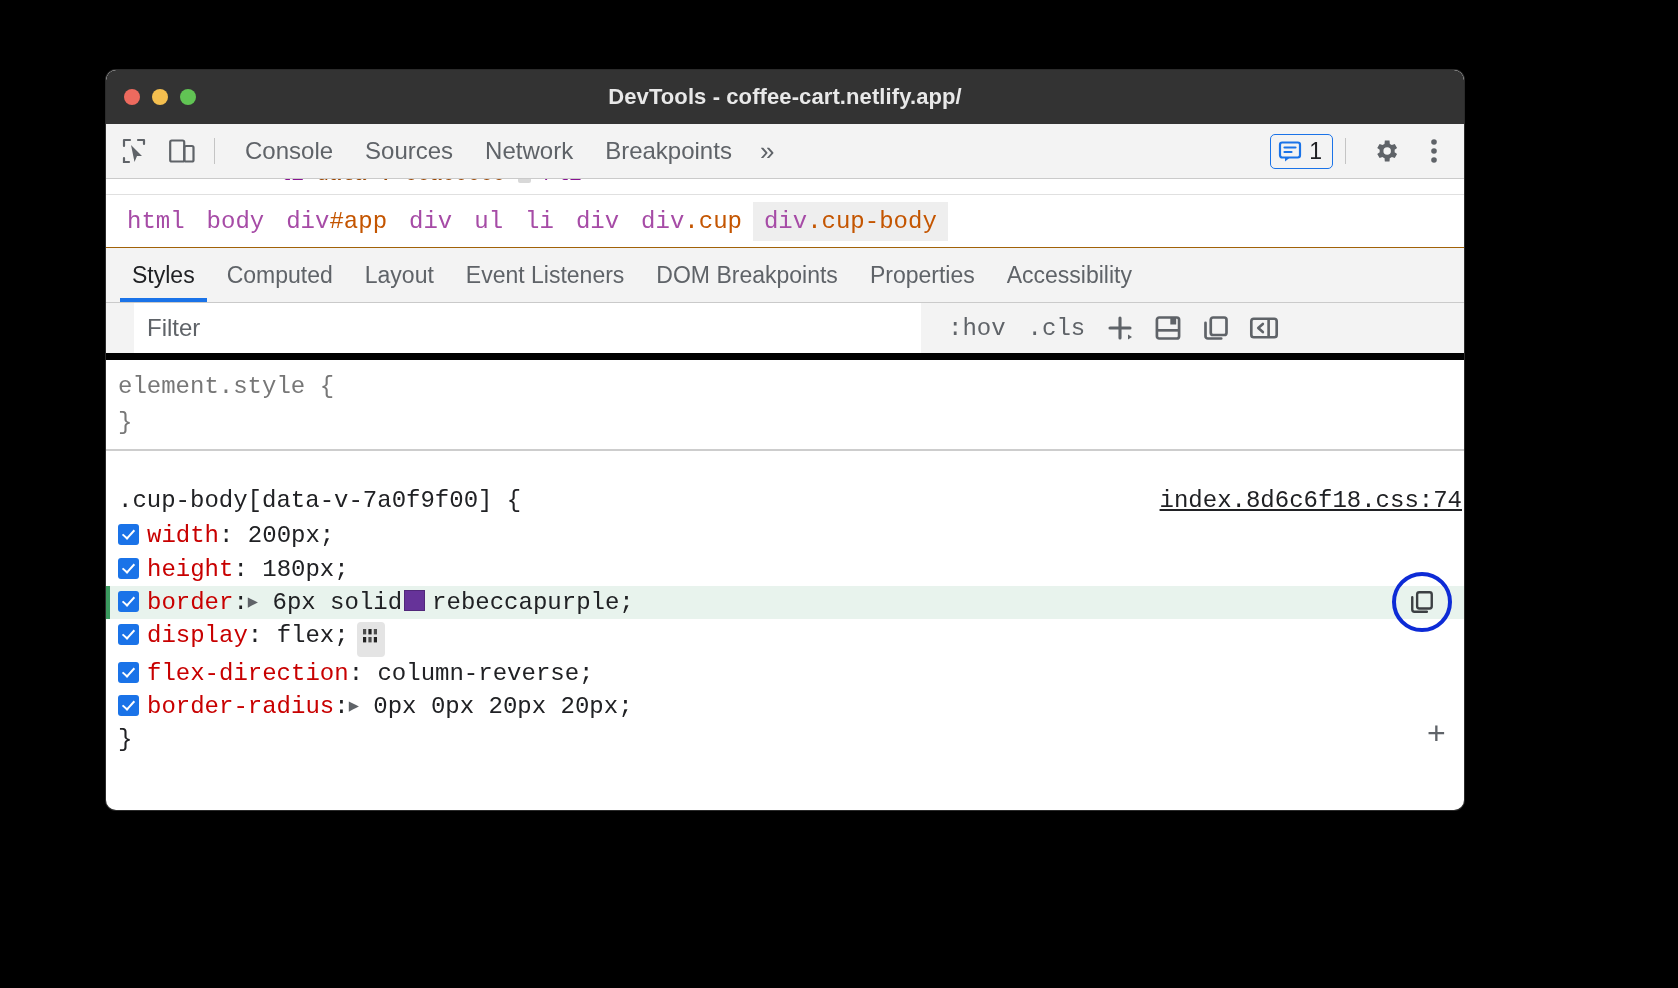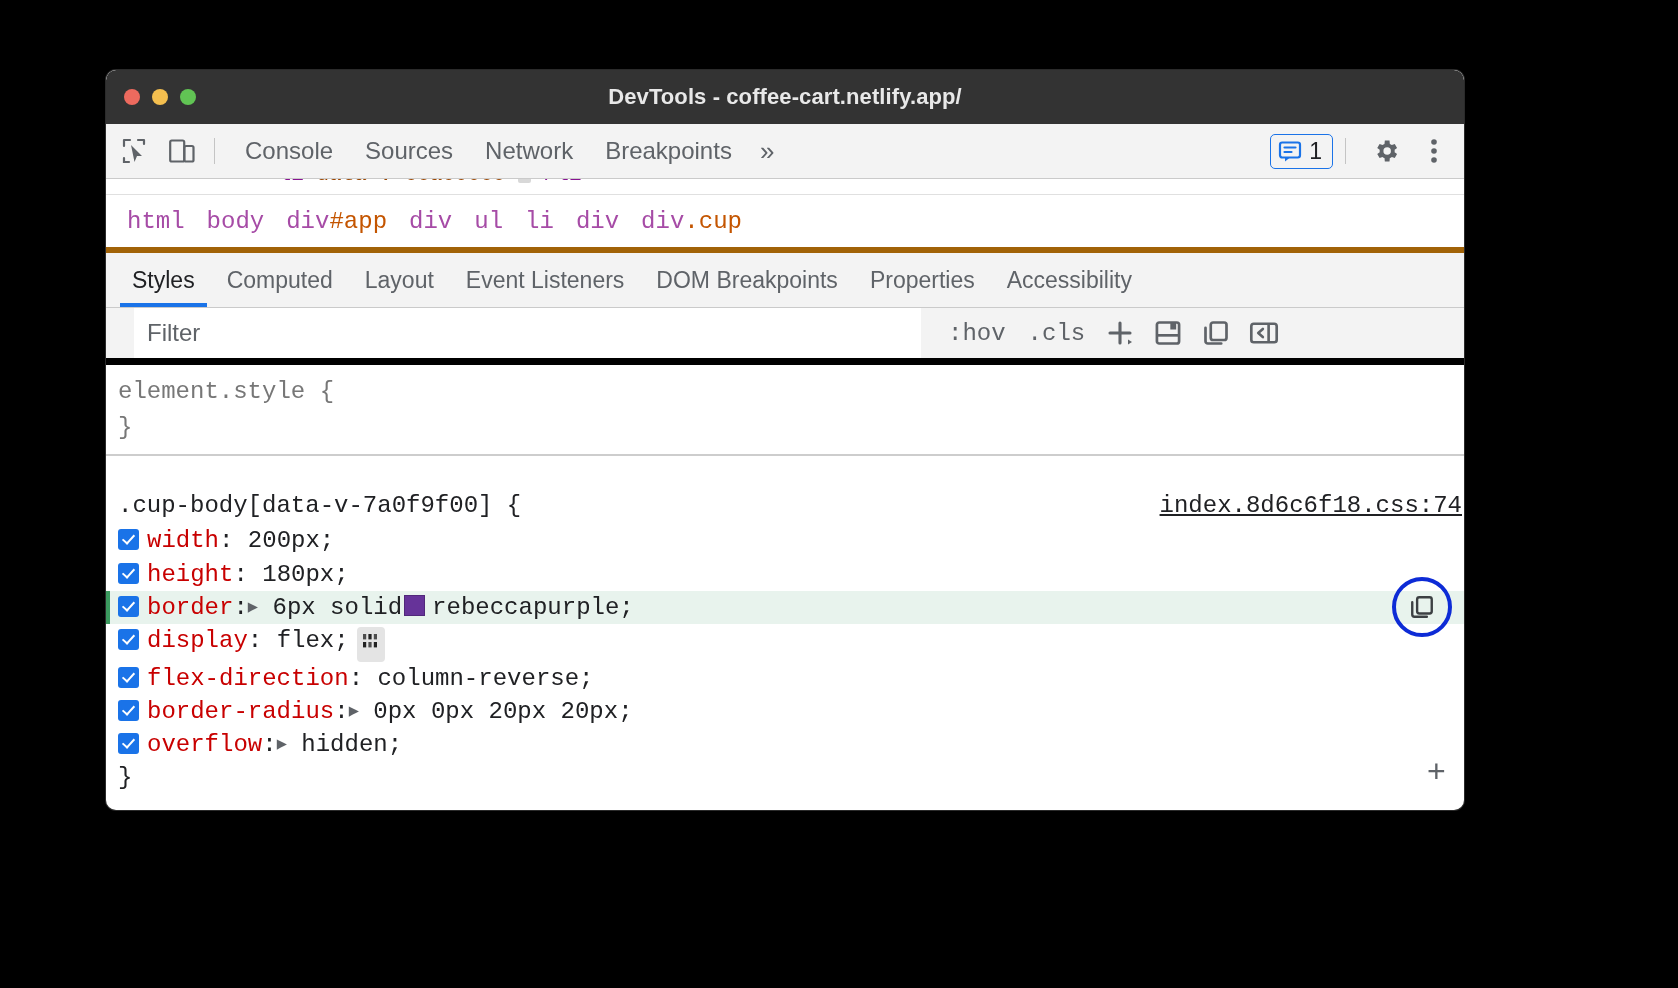--- a/index.html
+++ b/index.html
@@ -150,21 +150,21 @@
     padding: 0 2px;
     color: #444;
     font-size: 15px;
     vertical-align: middle;
   }
 
   
   #breadcrumb {
     height: 52px;
     background: #ffffff;
-    border-bottom: 6px solid #a16207;
+    border-bottom: 1px solid #a16207;
     display: flex;
     align-items: center;
     padding-left: 10px;
   }
   .crumb {
     padding: 6px 11px;
     font-family: "Liberation Mono", monospace;
     font-size: 24px;
     color: #a64ba6;
     cursor: pointer;
@@ -433,20 +433,21 @@
 
   <div id="breadcrumb">
     <div class="crumb"><span>html</span></div>
     <div class="crumb"><span>body</span></div>
     <div class="crumb"><span>div</span><span class="cls">#app</span></div>
     <div class="crumb"><span>div</span></div>
     <div class="crumb"><span>ul</span></div>
     <div class="crumb"><span>li</span></div>
     <div class="crumb"><span>div</span></div>
     <div class="crumb"><span>div</span><span class="cls">.cup</span></div>
+    <div class="crumb selected"><span>div</span><span class="cls">.cup-body</span></div>
   </div>
 
   <div id="sidebar-tabs">
     <div class="sb-tab active">
         <span>Styles</span>
       </div>
     <div class="sb-tab">
         <span>Computed</span>
       </div>
     <div class="sb-tab">
@@ -544,22 +545,19 @@
       </div>
 
       <div class="decl">
         <span class="cb"></span><span class="prop">flex-direction</span><span class="val">: </span><span class="val">column-reverse;</span>
       </div>
 
       <div class="decl">
         <span class="cb"></span><span class="prop">border-radius</span><span class="val">:</span><span class="tri">▶</span><span class="val"> </span><span class="val">0px 0px 20px 20px;</span>
       </div>
 
-      <div class="decl">
-        <span class="cb"></span><span class="prop">overflow</span><span class="val">:</span><span class="tri">▶</span><span class="val"> </span><span class="val">hidden;</span>
-      </div>
 
       <div class="close-brace">}</div>
       <div id="add-rule-plus">+</div>
     </div>
 
   </div>
 </div>
 
 </body></html>

